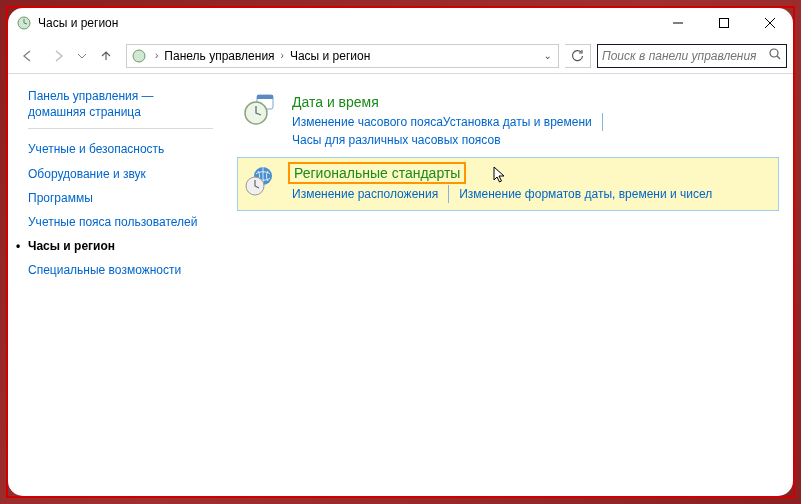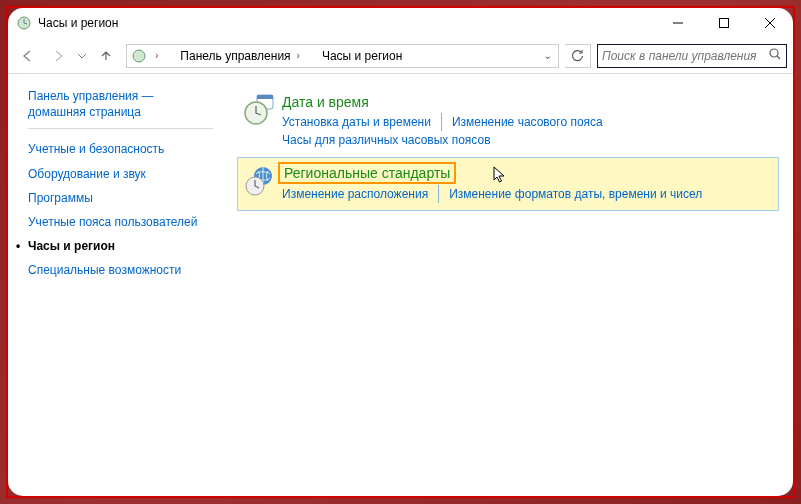--- a/index.html
+++ b/index.html
@@ -8,36 +8,36 @@
 .window { background: #fff; height: 100%; display: flex; flex-direction: column; border-radius: 15px; }
 .titlebar { display: flex; align-items: center; height: 30px; padding-left: 8px; }
 .title-icon { width: 16px; height: 16px; margin-right: 6px; }
 .title-text { font-size: 12px; flex: 1; color: #000; }
 .win-btns { display: flex; }
 .win-btn { width: 46px; height: 30px; display: flex; align-items: center; justify-content: center; color: #000; }
 .navbar { display: flex; align-items: center; height: 36px; border-bottom: 1px solid #d9d9d9; padding: 0 6px; gap: 2px; }
 .nav-arrow { width: 28px; height: 28px; display: flex; align-items: center; justify-content: center; color: #808080; }
 .address-bar { flex: 1; display: flex; align-items: center; height: 24px; border: 1px solid #ccc; margin: 0 4px; font-size: 12px; padding-left: 2px; }
 .addr-icon { width: 16px; height: 16px; margin: 0 4px 0 2px; }
-.addr-seg { padding: 0 2px; color: #000; margin-left: 16px; }
+.addr-seg { padding: 0 2px; color: #000; }
 .addr-chev { color: #555; padding: 0 4px; font-size: 10px; }
 .addr-drop { margin-left: auto; padding: 0 6px; color: #555; font-size: 10px; }
 .refresh-btn { width: 26px; height: 24px; display: flex; align-items: center; justify-content: center; border: 1px solid #ccc; border-left: none; }
 .search-box { width: 190px; height: 24px; border: 1px solid #0f172a; display: flex; align-items: center; margin-left: 4px; padding: 0 4px; }
 .search-input { flex: 1; border: none; outline: none; font-size: 12px; color: #666; font-style: italic; }
 .search-icon { color: #555; }
 .body { flex: 1; display: flex; overflow: hidden; }
 .sidebar { width: 215px; padding: 14px 10px 10px 20px; font-size: 12px; }
 .sidebar .hdr { color: #0066cc; margin-bottom: 4px; line-height: 1.35; }
 .sidebar hr { border: none; border-top: 1px solid #d9d9d9; margin: 8px 0; }
 .sidebar .item { color: #0066cc; padding: 4px 0; cursor: pointer; line-height: 1.35; }
 .sidebar .item.current { color: #000; font-weight: 600; position: relative; }
 .sidebar .item.current::before { content: "•"; position: absolute; left: -12px; color: #000; }
 .content { flex: 1; padding: 12px 14px; font-size: 12px; }
-.panel-row { display: flex; padding: 8px 6px; gap: 7px; border-radius: 0; }
+.panel-row { display: flex; padding: 8px 6px; gap: 17px; border-radius: 0; }
 .panel-row.hover { background: #fef9c3; border: 1px solid #a0d0ec; padding: 7px 5px; }
 .row-icon { width: 32px; height: 32px; flex-shrink: 0; }
 .row-body { flex: 1; }
 .row-title { color: #1a8a1a; font-size: 14px; margin-bottom: 3px; display: inline-block; }
 .row-title.highlighted { border: 2px solid #ff9500; padding: 1px 4px; margin: -3px -4px 1px -4px; }
 .row-links { display: flex; flex-wrap: wrap; align-items: center; gap: 0; }
 .row-link { color: #0066cc; cursor: pointer; padding-right: 10px; margin-right: 10px; border-right: 1px solid #88b4d8; line-height: 1.5; }
 .row-link.last { border-right: none; margin-right: 0; padding-right: 0; }
 .cursor { position: absolute; left: 493px; top: 166px; pointer-events: none; }
 </style>
@@ -139,22 +139,22 @@
           <svg viewBox="0 0 32 32">
                 <rect x="14" y="1" width="16" height="14" rx="2" fill="#fff" stroke="#7aa8d0"></rect>
                 <rect x="14" y="1" width="16" height="4" fill="#5a8ac0"></rect>
                 <circle cx="13" cy="19" r="11" fill="#eef4ea" stroke="#8aa87a" stroke-width="1.5"></circle>
                 <path d="M13 12v7l5 2" stroke="#5a7a5a" fill="none" stroke-width="1.3"></path>
               </svg>
         </span>
         <div class="row-body">
           <span class="row-title">Дата и время</span>
           <div class="row-links">
+            <span class="row-link last">Изменение часового пояса</span>
             <span class="row-link">Установка даты и времени</span>
-            <span class="row-link last">Изменение часового пояса</span>
           </div>
           <div class="row-links">
             <span class="row-link last">Часы для различных часовых поясов</span>
           </div>
         </div>
       </div>
 
       <div class="panel-row hover">
         <span class="row-icon">
           <svg viewBox="0 0 32 32">

